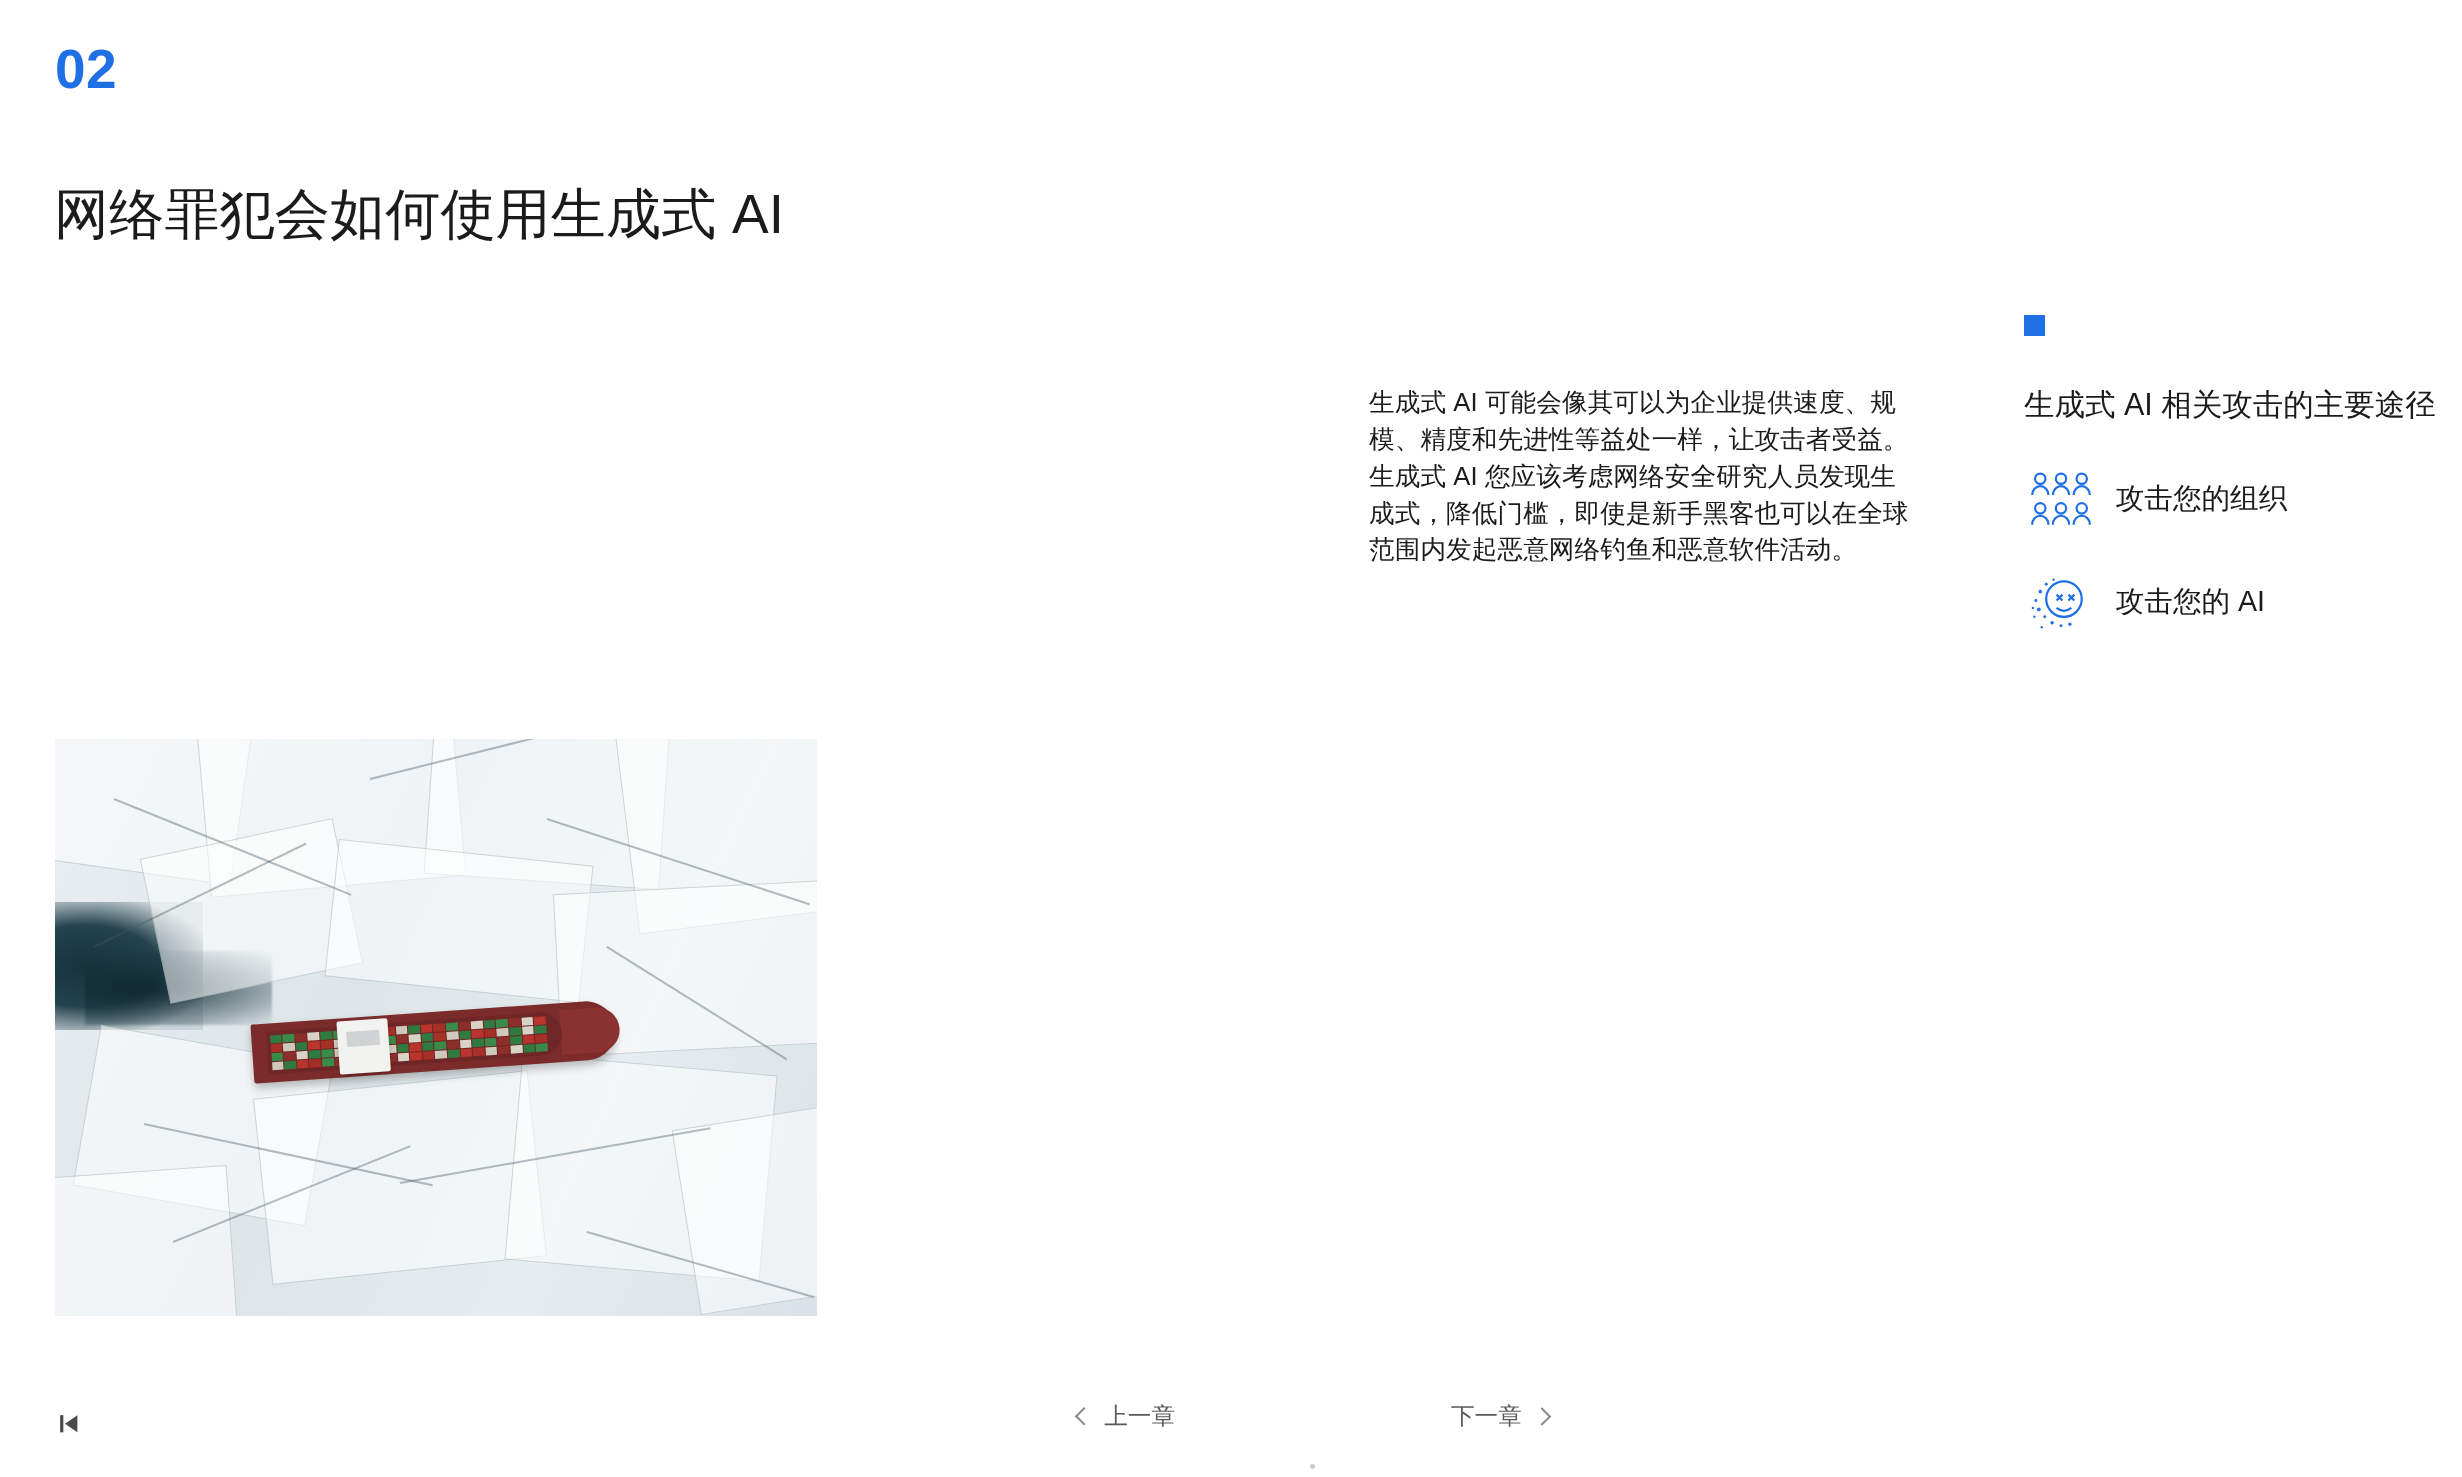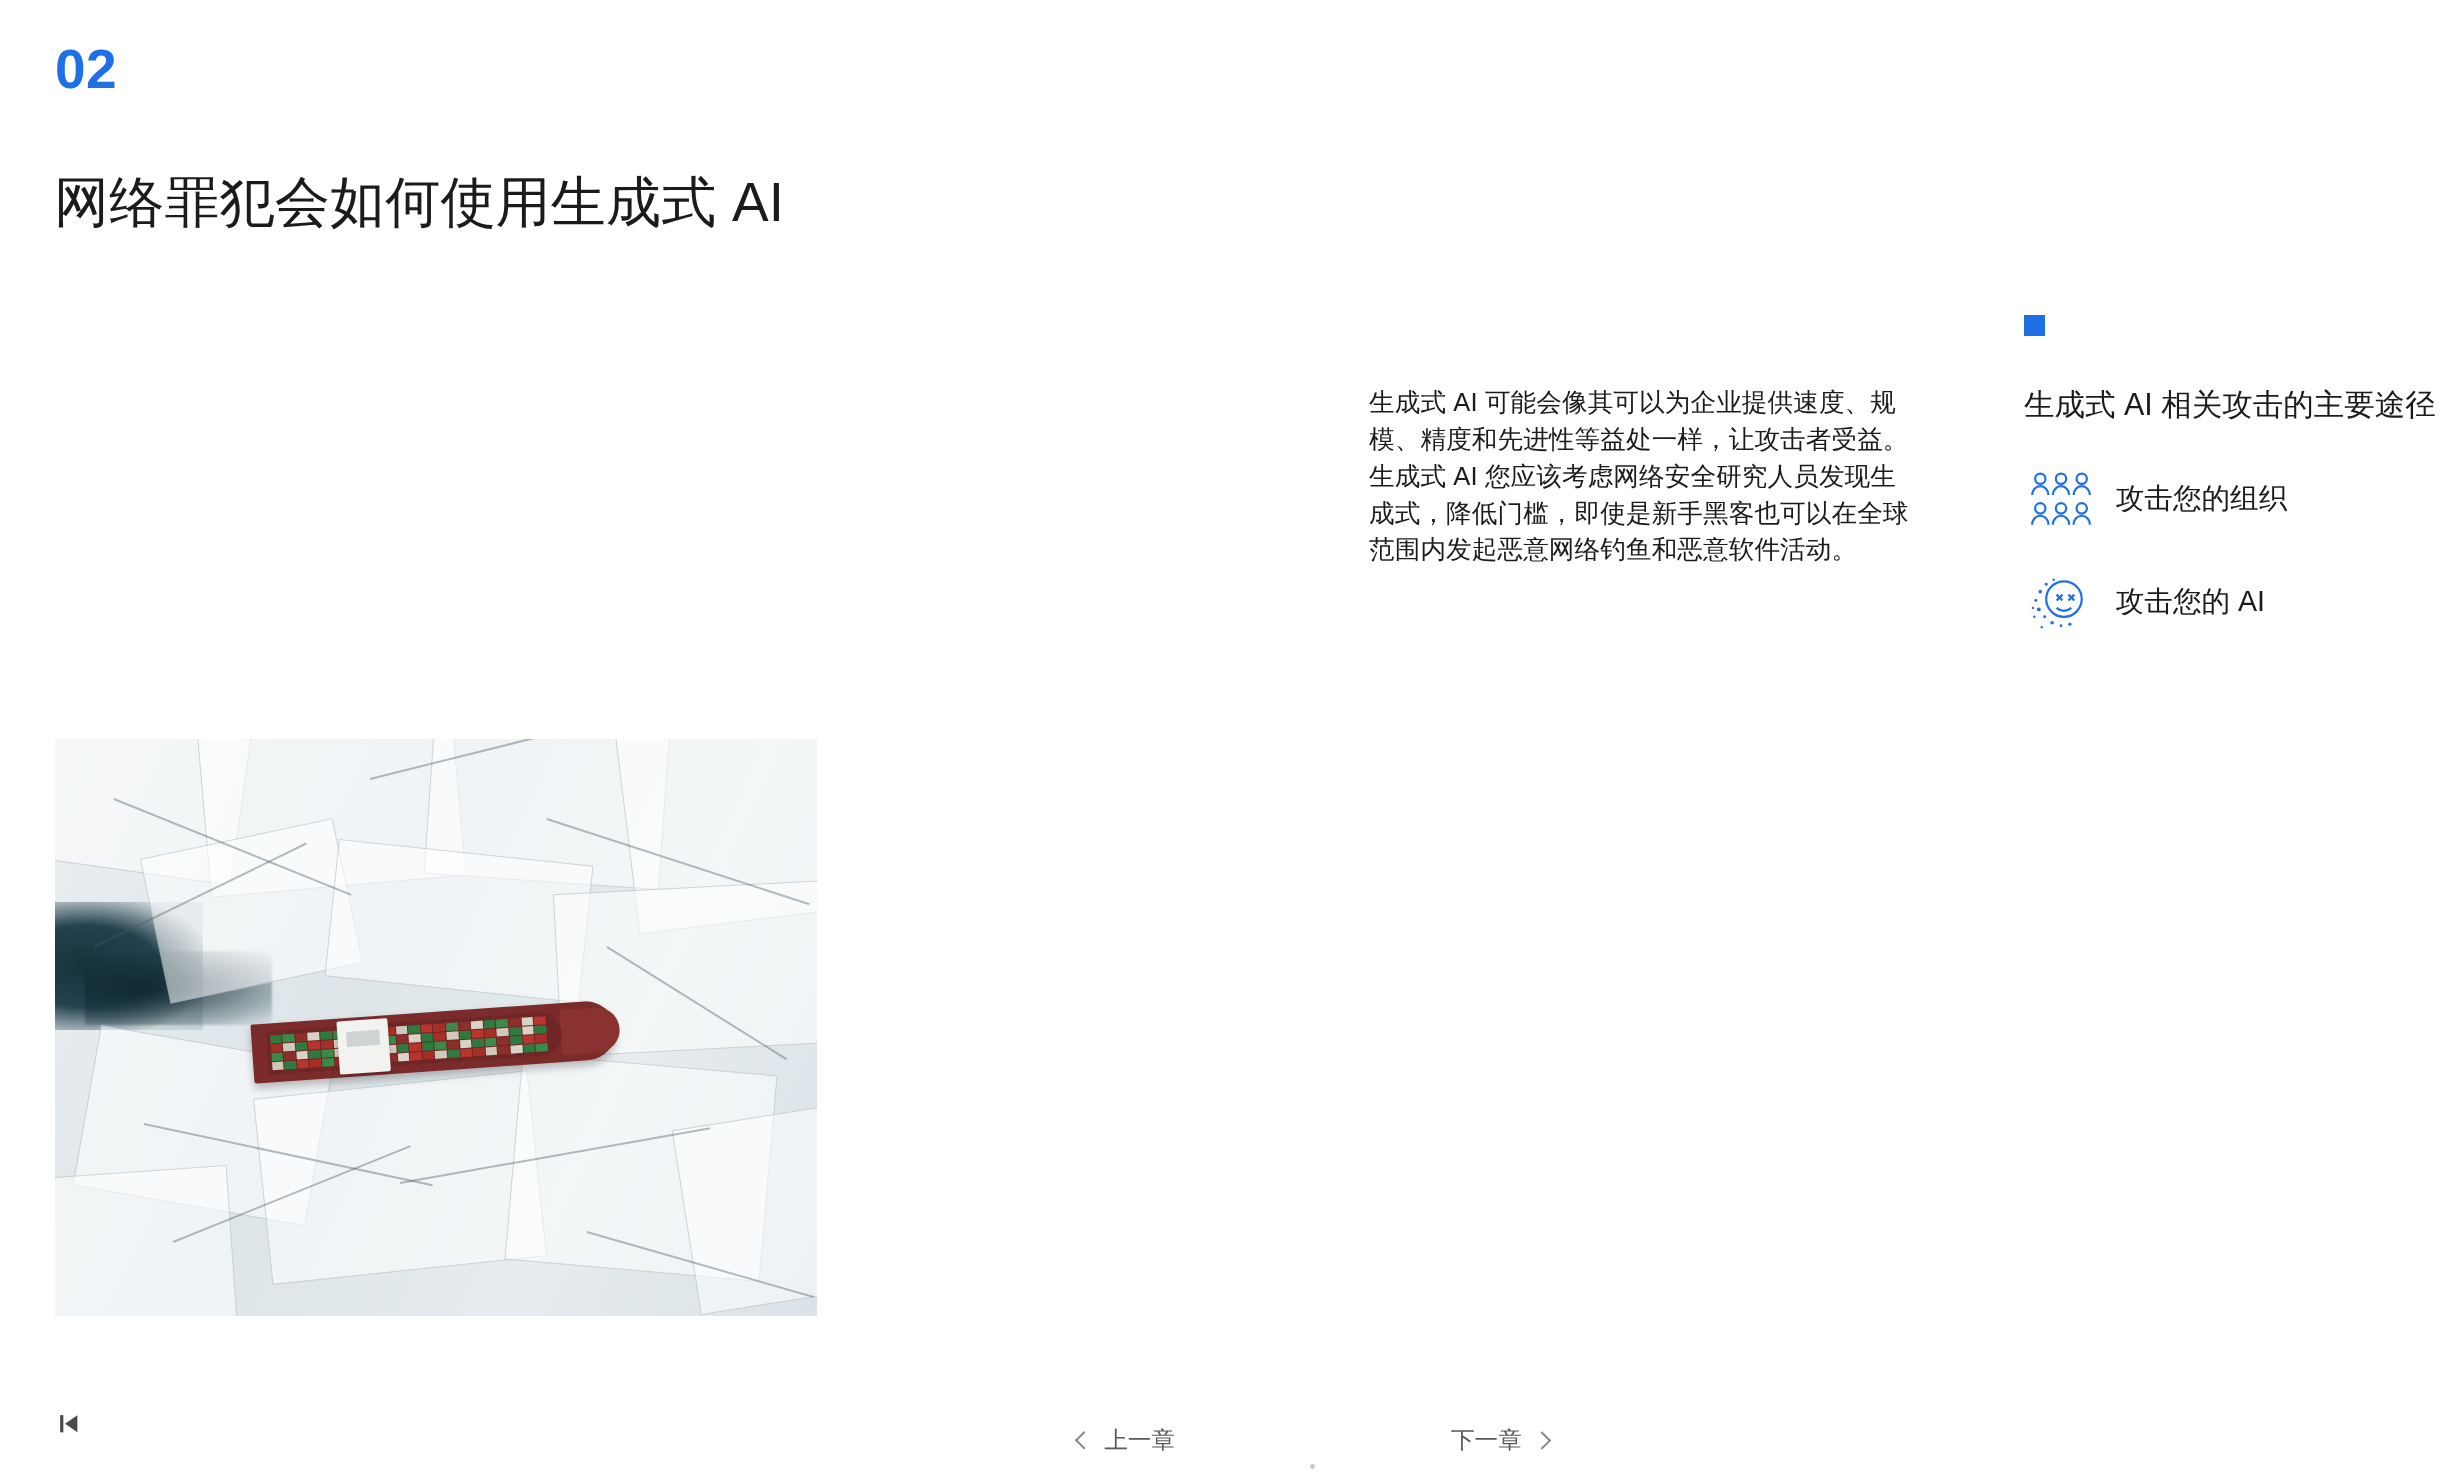--- a/index.html
+++ b/index.html
@@ -24,21 +24,21 @@
     top: 42px;
     font-size: 55px;
     line-height: 1;
     color: #1f6fe5;
     font-weight: 700;
     letter-spacing: 0.5px;
   }
   .page-title {
     position: absolute;
     left: 54px;
-    top: 170px;
+    top: 182px;
     font-size: 55px;
     line-height: 1.18;
     color: #1b1b1b;
     font-weight: 400;
     letter-spacing: 0.2px;
     white-space: nowrap;
   }
 
   
   .hero {
@@ -205,21 +205,21 @@
     position: absolute;
     left: 54px;
     top: 20.7px;
     width: 29.5px; height: 29.5px;
     cursor: pointer;
   }
   .nav-center {
     position: absolute;
     left: 50%;
     transform: translateX(-50%);
-    top: 36px;
+    top: 12px;
     display: flex;
     align-items: center;
     gap: 276px;
   }
   .nav-btn {
     display: flex;
     align-items: center;
     gap: 13.8px;
     color: #5a5a5a;
     font-size: 23.6px;

